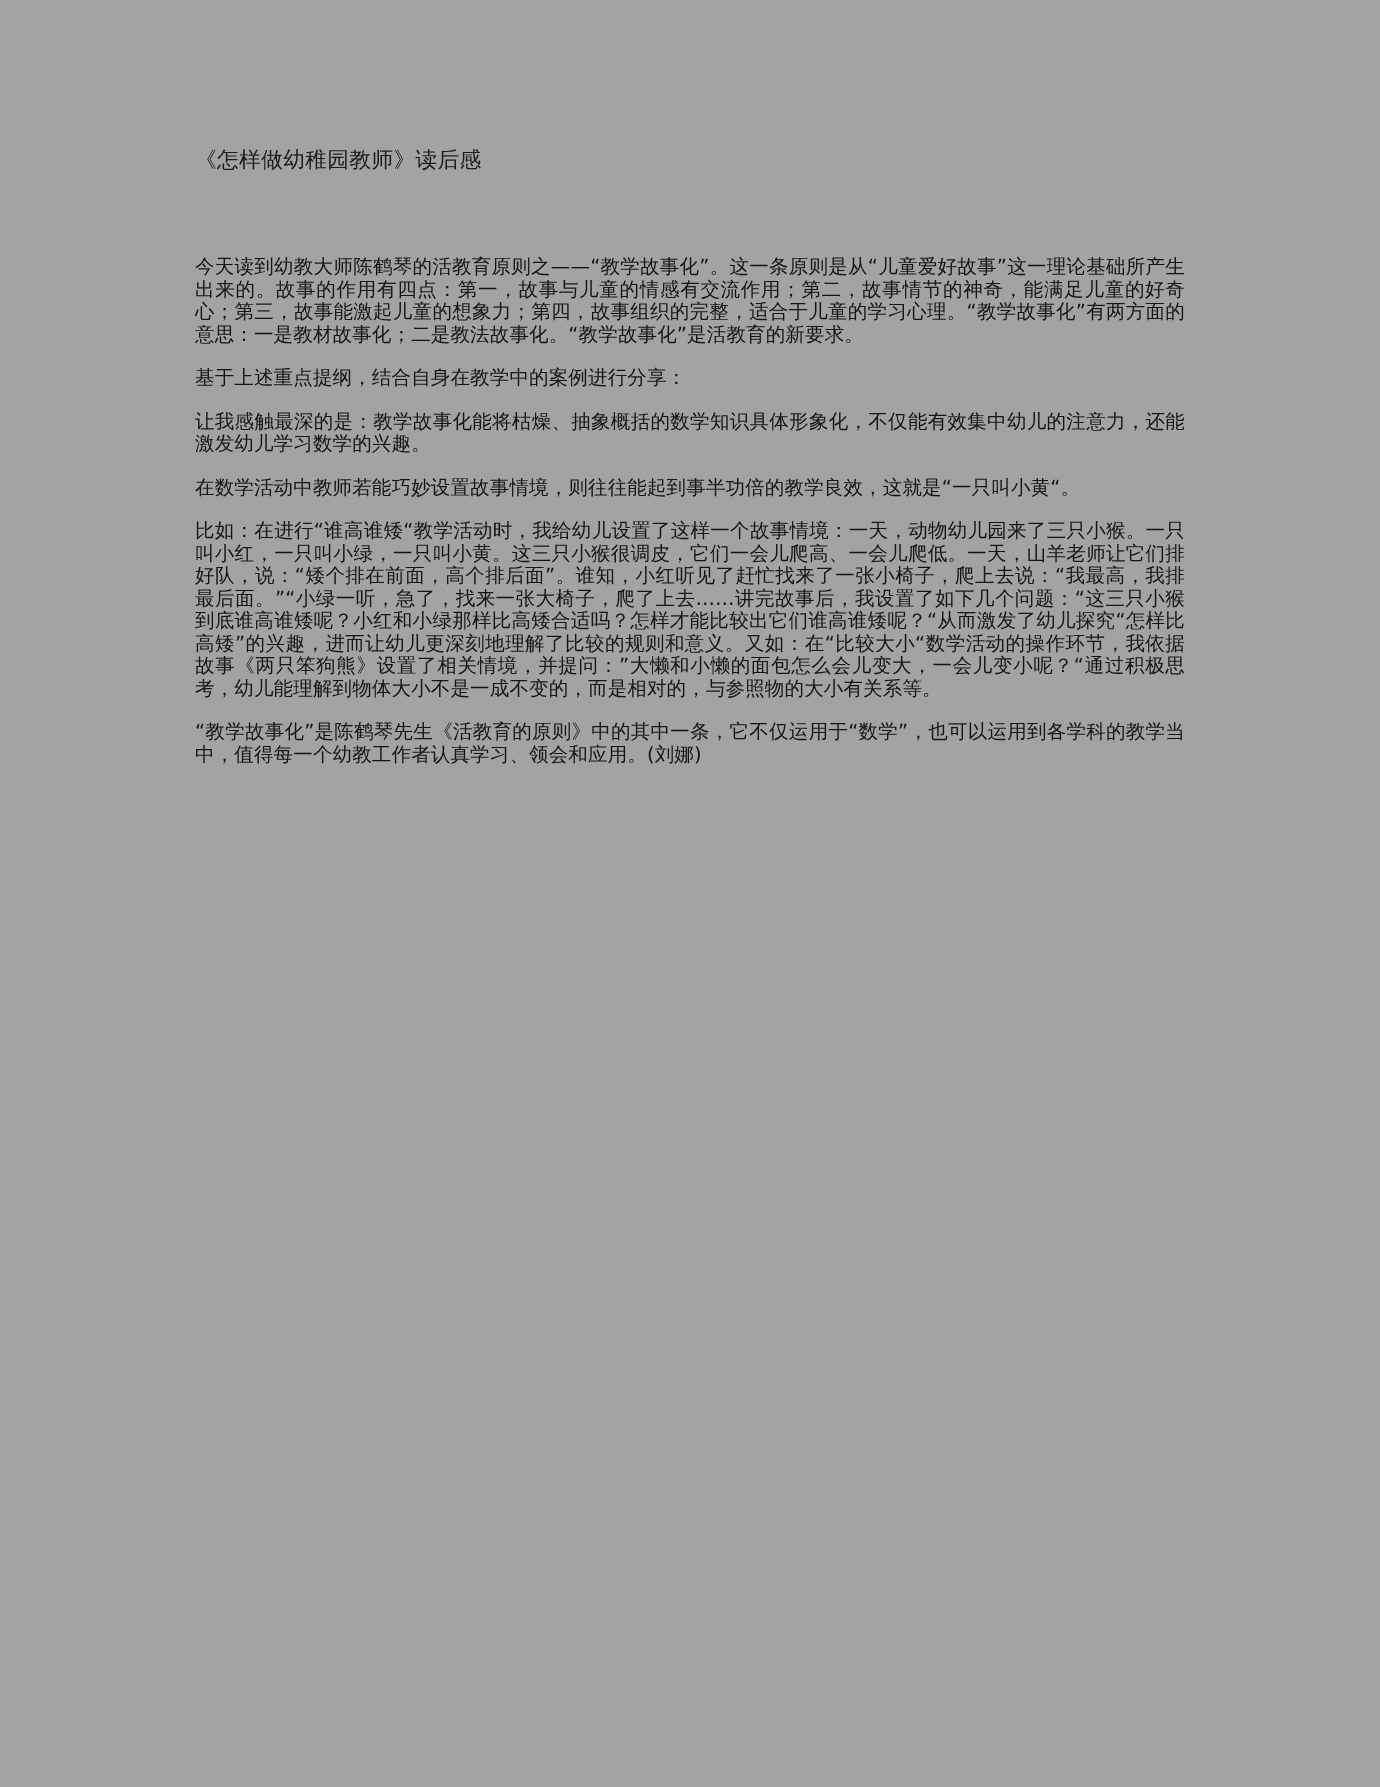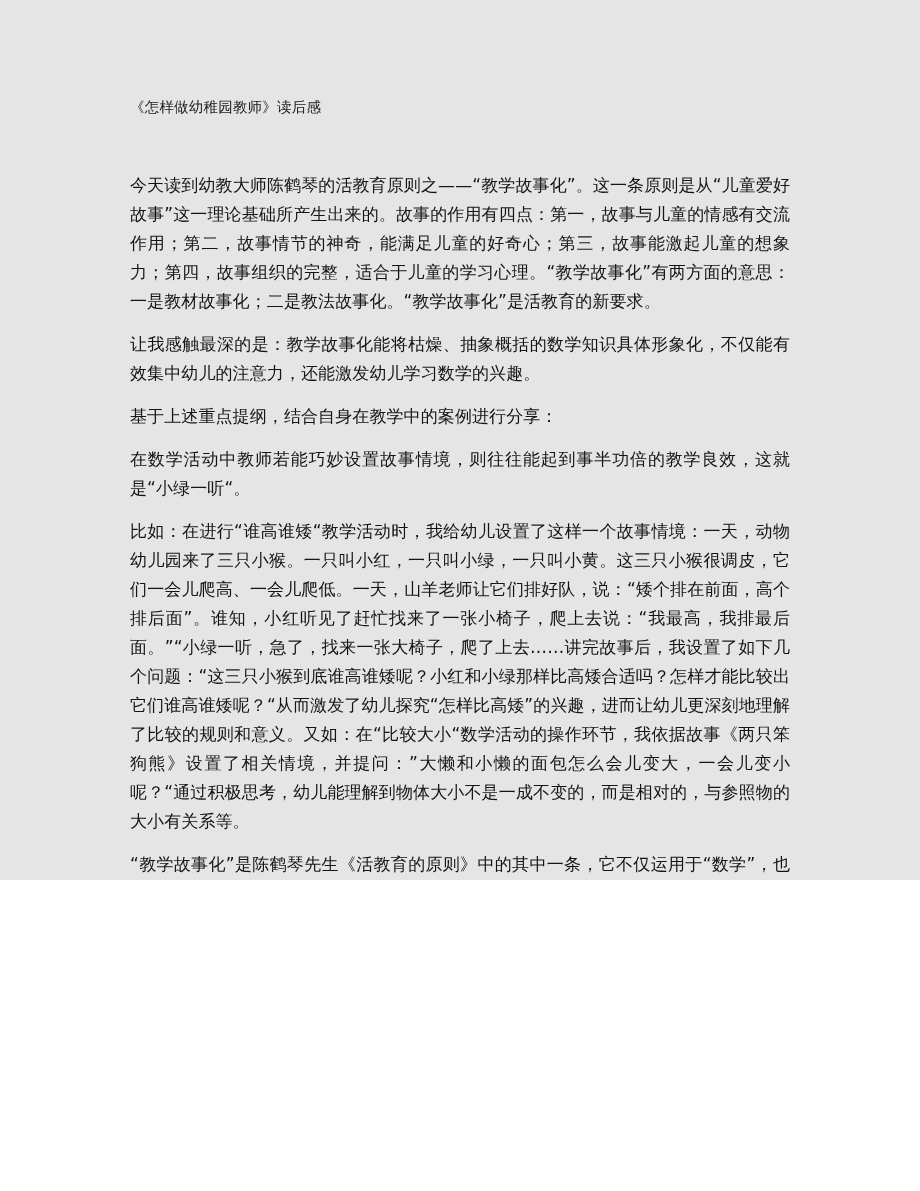--- a/index.html
+++ b/index.html
@@ -5,58 +5,58 @@
   html, body {
     margin: 0;
     padding: 0;
     background: #ffffff;
   }
   body {
     font-family: "DejaVu Sans", "Liberation Sans", sans-serif;
   }
   .page {
     width: 920px;
-    height: 880px;
-    background: #e5e5e5;
+    height: 1191px;
+    background: #a3a3a3;
     position: relative;
     box-sizing: border-box;
     overflow: hidden;
   }
   .content {
     position: absolute;
     left: 130px;
     top: 96px;
     width: 660px;
   }
   .doc-title {
     font-size: 14.5px;
     color: #1a1a1a;
     line-height: 1.6;
     margin: 0 0 52px 0;
     letter-spacing: 0.2px;
   }
   .para {
-    font-size: 17px;
+    font-size: 13px;
     color: #141414;
-    line-height: 29px;
+    line-height: 15px;
     margin: 0 0 14px 0;
     text-align: justify;
     text-justify: inter-ideograph;
     letter-spacing: 0.1px;
   }
   .para:last-child {
     margin-bottom: 12px;
   }
 </style>
 </head>
 <body>
 
 <div class="page">
   <div class="content">
     <div class="doc-title">《怎样做幼稚园教师》读后感</div>
     <p class="para">今天读到幼教大师陈鹤琴的活教育原则之——“教学故事化”。这一条原则是从“儿童爱好故事”这一理论基础所产生出来的。故事的作用有四点：第一，故事与儿童的情感有交流作用；第二，故事情节的神奇，能满足儿童的好奇心；第三，故事能激起儿童的想象力；第四，故事组织的完整，适合于儿童的学习心理。“教学故事化”有两方面的意思：一是教材故事化；二是教法故事化。“教学故事化”是活教育的新要求。</p>
+    <p class="para">基于上述重点提纲，结合自身在教学中的案例进行分享：</p>
     <p class="para">让我感触最深的是：教学故事化能将枯燥、抽象概括的数学知识具体形象化，不仅能有效集中幼儿的注意力，还能激发幼儿学习数学的兴趣。</p>
-    <p class="para">基于上述重点提纲，结合自身在教学中的案例进行分享：</p>
-    <p class="para">在数学活动中教师若能巧妙设置故事情境，则往往能起到事半功倍的教学良效，这就是“小绿一听“。</p>
+    <p class="para">在数学活动中教师若能巧妙设置故事情境，则往往能起到事半功倍的教学良效，这就是“一只叫小黄“。</p>
     <p class="para">比如：在进行“谁高谁矮“教学活动时，我给幼儿设置了这样一个故事情境：一天，动物幼儿园来了三只小猴。一只叫小红，一只叫小绿，一只叫小黄。这三只小猴很调皮，它们一会儿爬高、一会儿爬低。一天，山羊老师让它们排好队，说：“矮个排在前面，高个排后面”。谁知，小红听见了赶忙找来了一张小椅子，爬上去说：“我最高，我排最后面。”“小绿一听，急了，找来一张大椅子，爬了上去……讲完故事后，我设置了如下几个问题：“这三只小猴到底谁高谁矮呢？小红和小绿那样比高矮合适吗？怎样才能比较出它们谁高谁矮呢？“从而激发了幼儿探究“怎样比高矮”的兴趣，进而让幼儿更深刻地理解了比较的规则和意义。又如：在“比较大小“数学活动的操作环节，我依据故事《两只笨狗熊》设置了相关情境，并提问：”大懒和小懒的面包怎么会儿变大，一会儿变小呢？“通过积极思考，幼儿能理解到物体大小不是一成不变的，而是相对的，与参照物的大小有关系等。</p>
     <p class="para">“教学故事化”是陈鹤琴先生《活教育的原则》中的其中一条，它不仅运用于“数学”，也可以运用到各学科的教学当中，值得每一个幼教工作者认真学习、领会和应用。(刘娜)</p>
   </div>
 </div>
 
 </body></html>

